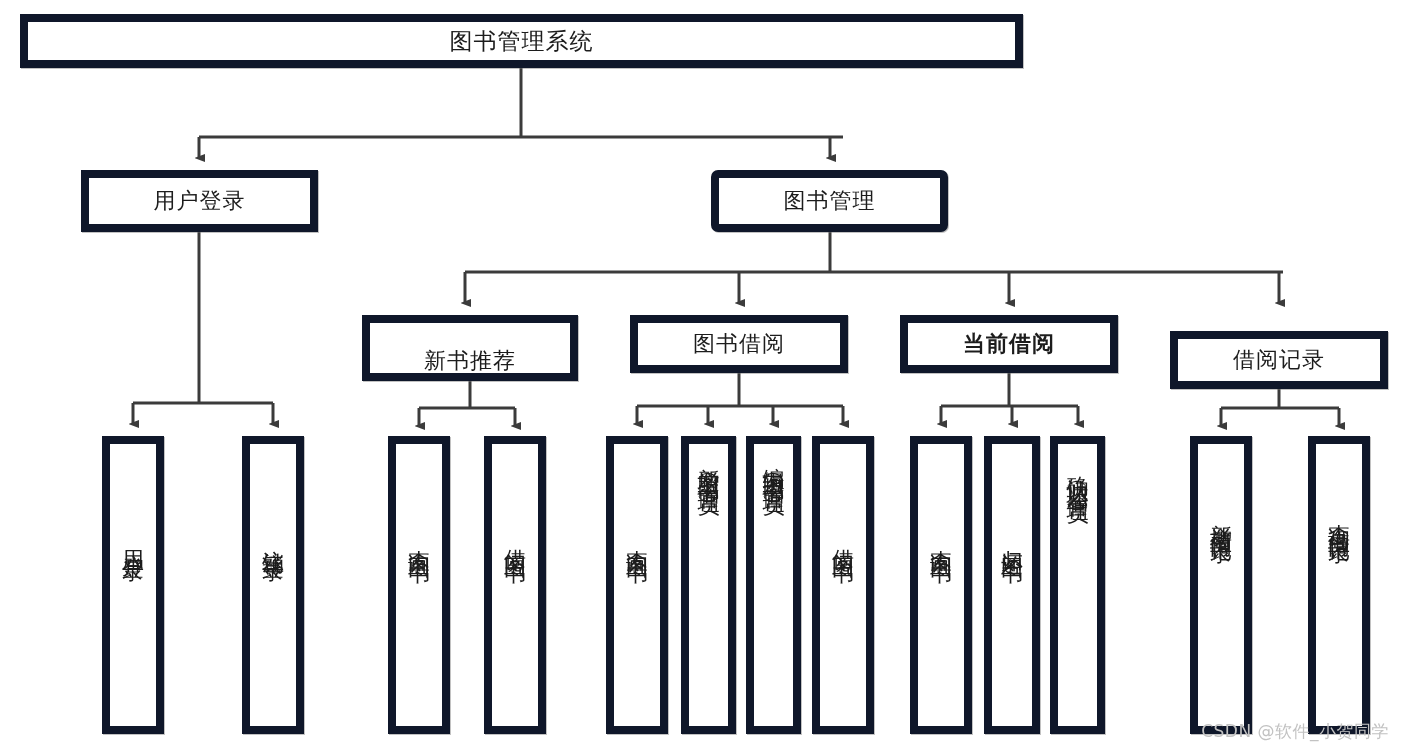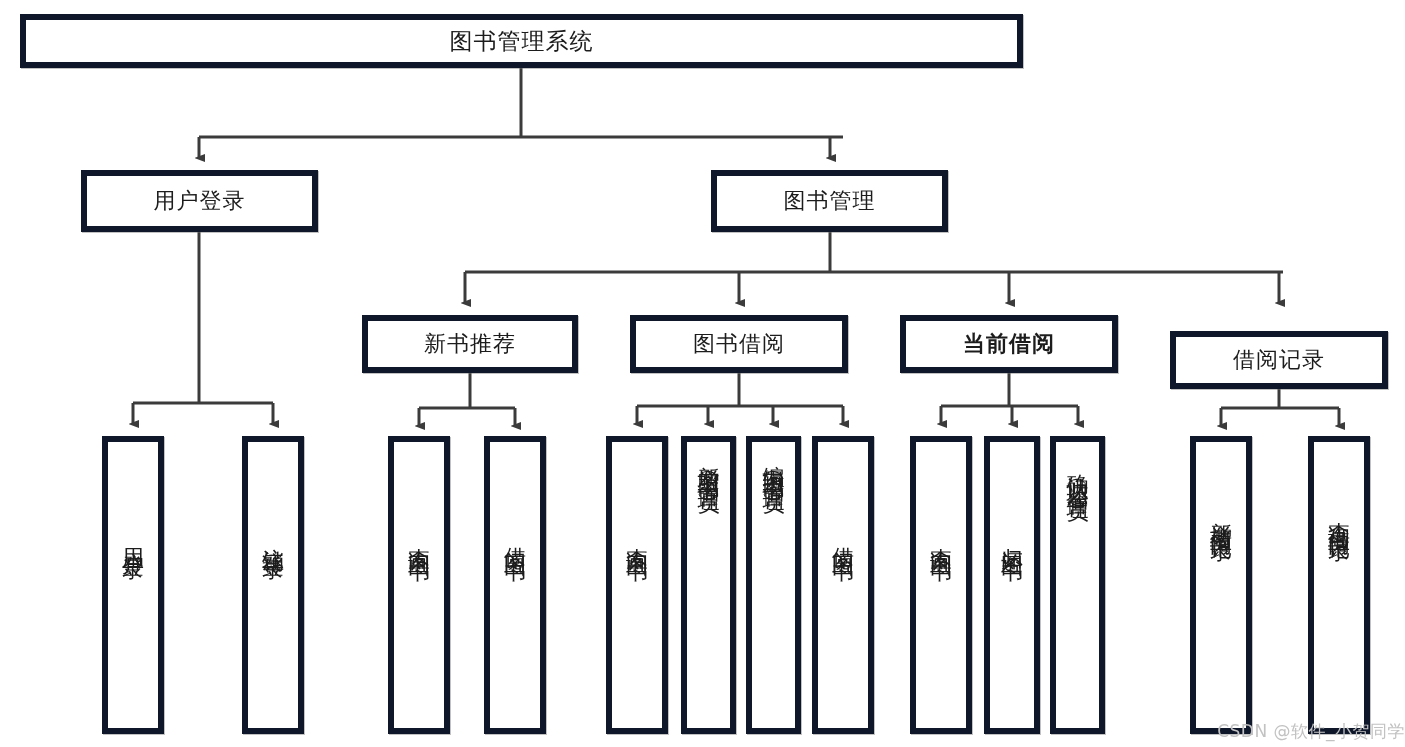--- a/index.html
+++ b/index.html
@@ -19,21 +19,21 @@
     position: absolute;
     left: 0;
     top: 0;
     width: 1405px;
     height: 747px;
     pointer-events: none;
   }
   .node {
     position: absolute;
     box-sizing: border-box;
-    border: 6px solid #0f172a;
+    border: 8px solid #0f172a;
     background: #ffffff;
     display: flex;
     align-items: center;
     justify-content: center;
     color: #1c1c1c;
     box-shadow: 1px 1px 0 rgba(120,120,120,0.45);
   }
   .node .lbl {
     line-height: 1.08;
     text-align: center;
@@ -65,21 +65,21 @@
     margin-top: 62px;
   }
   .node.v.top .lbl {
     margin-top: 6px;
   }
   .node.v.top2 .lbl {
     margin-top: 14px;
   }
   #watermark {
     position: absolute;
-    right: 0;
+    right: 16px;
     bottom: 4px;
     font-size: 17px;
     color: #c2c2c2;
     letter-spacing: 0.5px;
     white-space: nowrap;
   }
 </style>
 </head>
 <body>
 
@@ -135,25 +135,25 @@
     </g>
   </svg>
 
   <div class="node root" style="left:20px; top:14px; width:1003px; height:54px;">
     <span class="lbl">图书管理系统</span>
   </div>
 
   <div class="node h" style="left:81px; top:170px; width:237px; height:62px;">
     <span class="lbl">用户登录</span>
   </div>
-  <div class="node h" style="left:711px; top:170px; width:237px; height:62px;">
+  <div class="node h" style="left:711px; top:170px; width:237px; height:62px;border-radius:7px;">
     <span class="lbl">图书管理</span>
   </div>
 
-  <div class="node h" style="left:362px; top:315px; width:216px; height:58px;">
+  <div class="node h" style="left:362px; top:315px; width:216px; height:66px;align-items:flex-end;">
     <span class="lbl">新书推荐</span>
   </div>
   <div class="node h" style="left:630px; top:315px; width:218px; height:58px;">
     <span class="lbl">图书借阅</span>
   </div>
   <div class="node h" style="left:900px; top:315px; width:218px; height:58px;font-weight:bold;">
     <span class="lbl">当前借阅</span>
   </div>
   <div class="node h" style="left:1170px; top:315px; width:218px; height:58px;margin-top:16px;">
     <span class="lbl">借阅记录</span>

